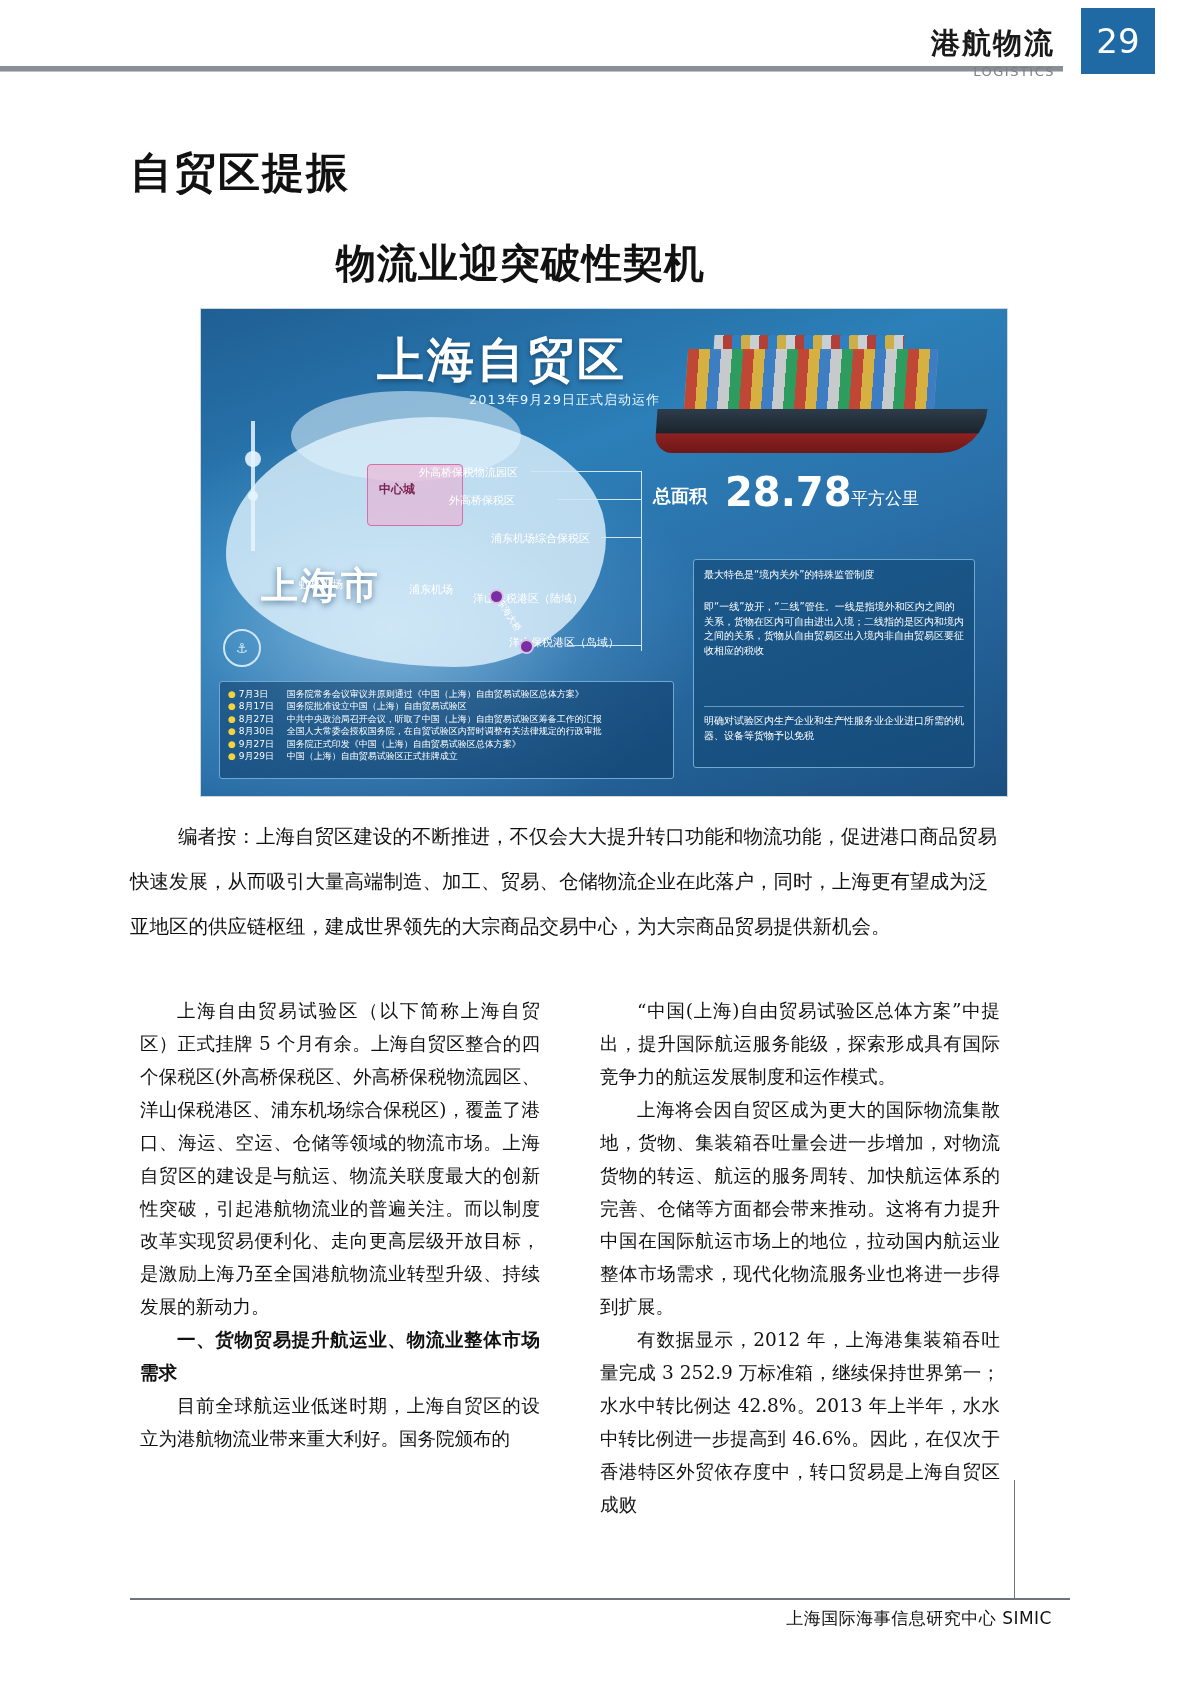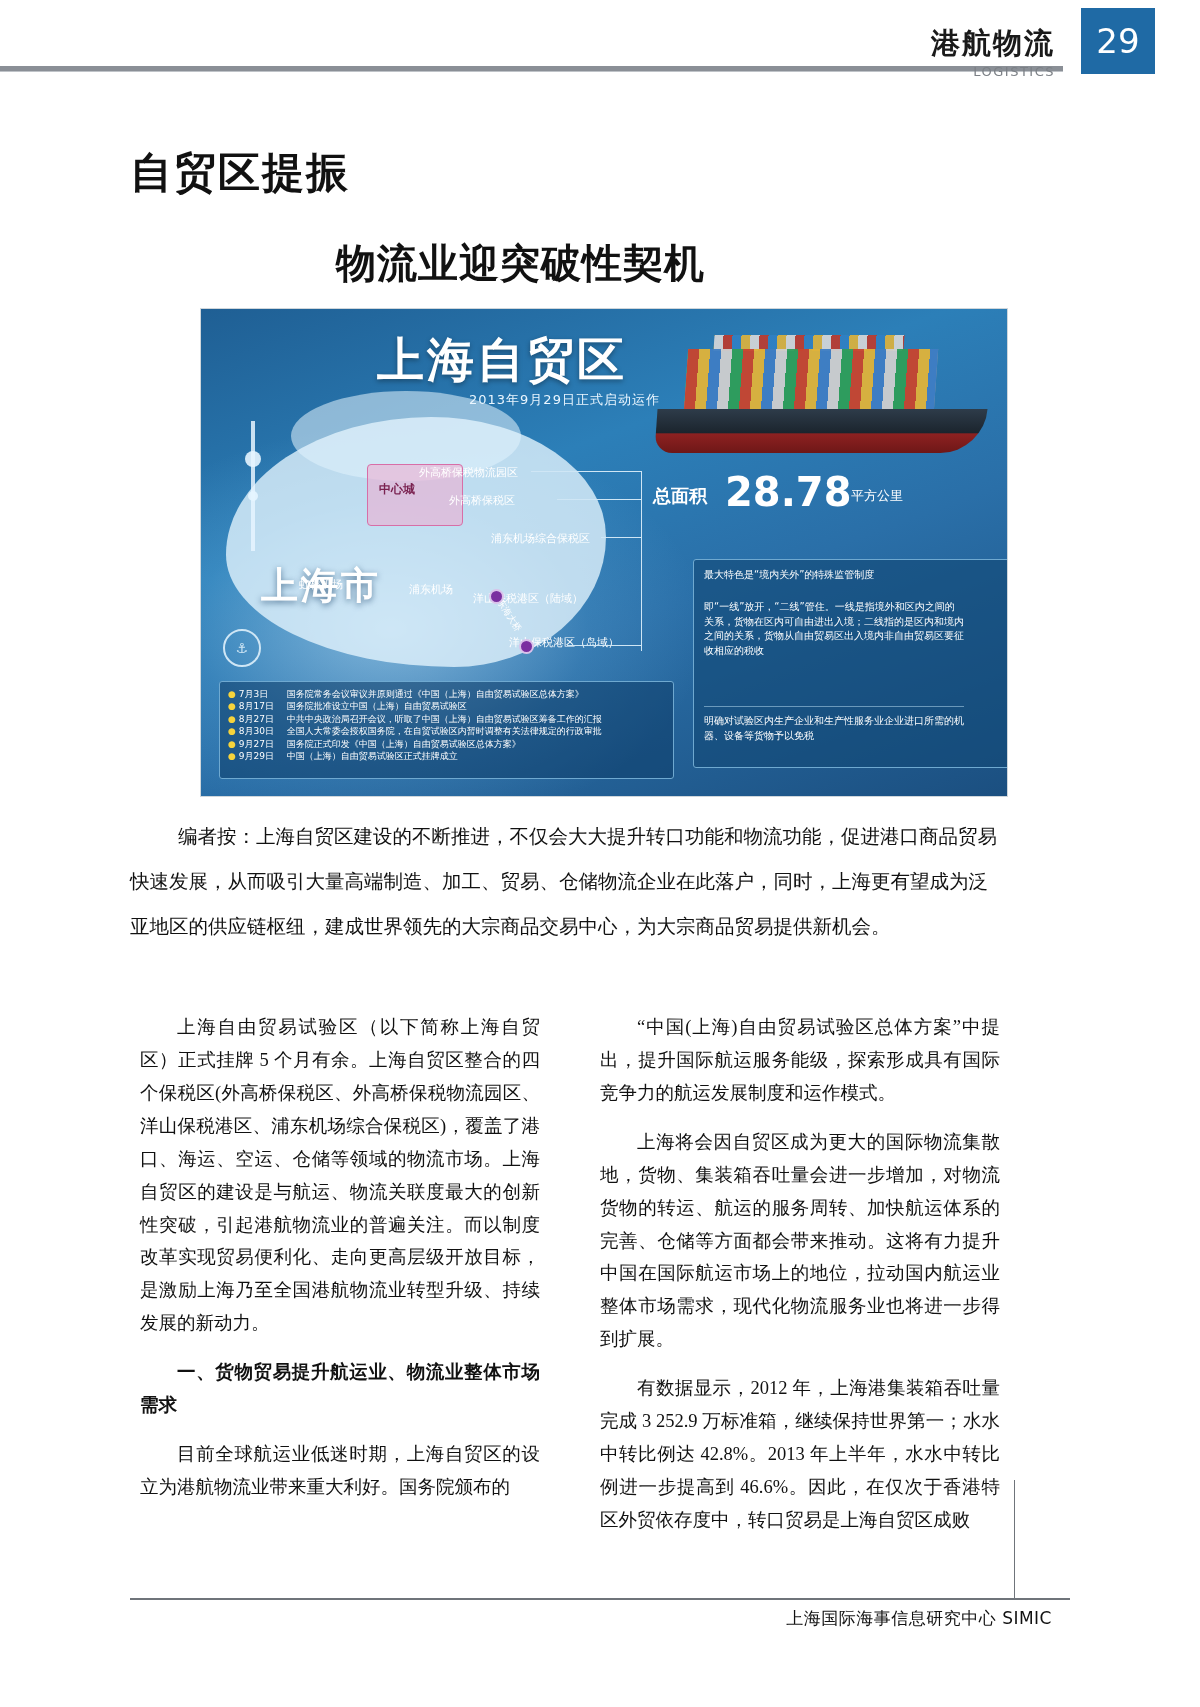--- a/index.html
+++ b/index.html
@@ -144,21 +144,21 @@
     left: 524px;
     top: 160px;
     font-size: 40px;
     font-weight: bold;
     color: #ffffff;
   }
   .fig-area-unit {
     position: absolute;
     left: 650px;
     top: 178px;
-    font-size: 13px;
+    font-size: 17px;
     color: #ffffff;
   }
   .fig-city {
     position: absolute;
     left: 60px;
     top: 252px;
     font-size: 37px;
     font-weight: bold;
     color: #ffffff;
     letter-spacing: 3px;
@@ -298,21 +298,20 @@
   }
   .info-box {
     position: absolute;
     left: 492px;
     top: 250px;
     width: 280px;
     height: 207px;
     background: rgba(18,72,118,0.62);
     border: 1px solid #6fa9d0;
     border-radius: 3px;
-    padding-left: 36px;
   }
   .info-box p {
     margin: 0;
     padding: 0;
     color: #ffffff;
     font-size: 10px;
     line-height: 1.45;
   }
   .info-box .seg {
     position: absolute;
@@ -394,21 +393,21 @@
     top: 995px;
     width: 400px;
     font-size: 18.5px;
     line-height: 1.78;
     color: #111111;
     text-align: justify;
     font-family: "DejaVu Serif", "Liberation Serif", serif;
   }
   .col-left { left: 140px; }
   .col-right { left: 600px; }
-  .col p { margin: 16px 0 0 0; text-indent: 2em; font-family: Liberation Serif, serif; }
+  .col p { margin: 0 0 0 0; text-indent: 2em; }
   .col p.head { font-weight: bold; text-indent: 2em; }
 
   
   .footer-rule {
     position: absolute;
     left: 130px;
     top: 1598px;
     width: 940px;
     height: 2px;
     background: #6f747a;

